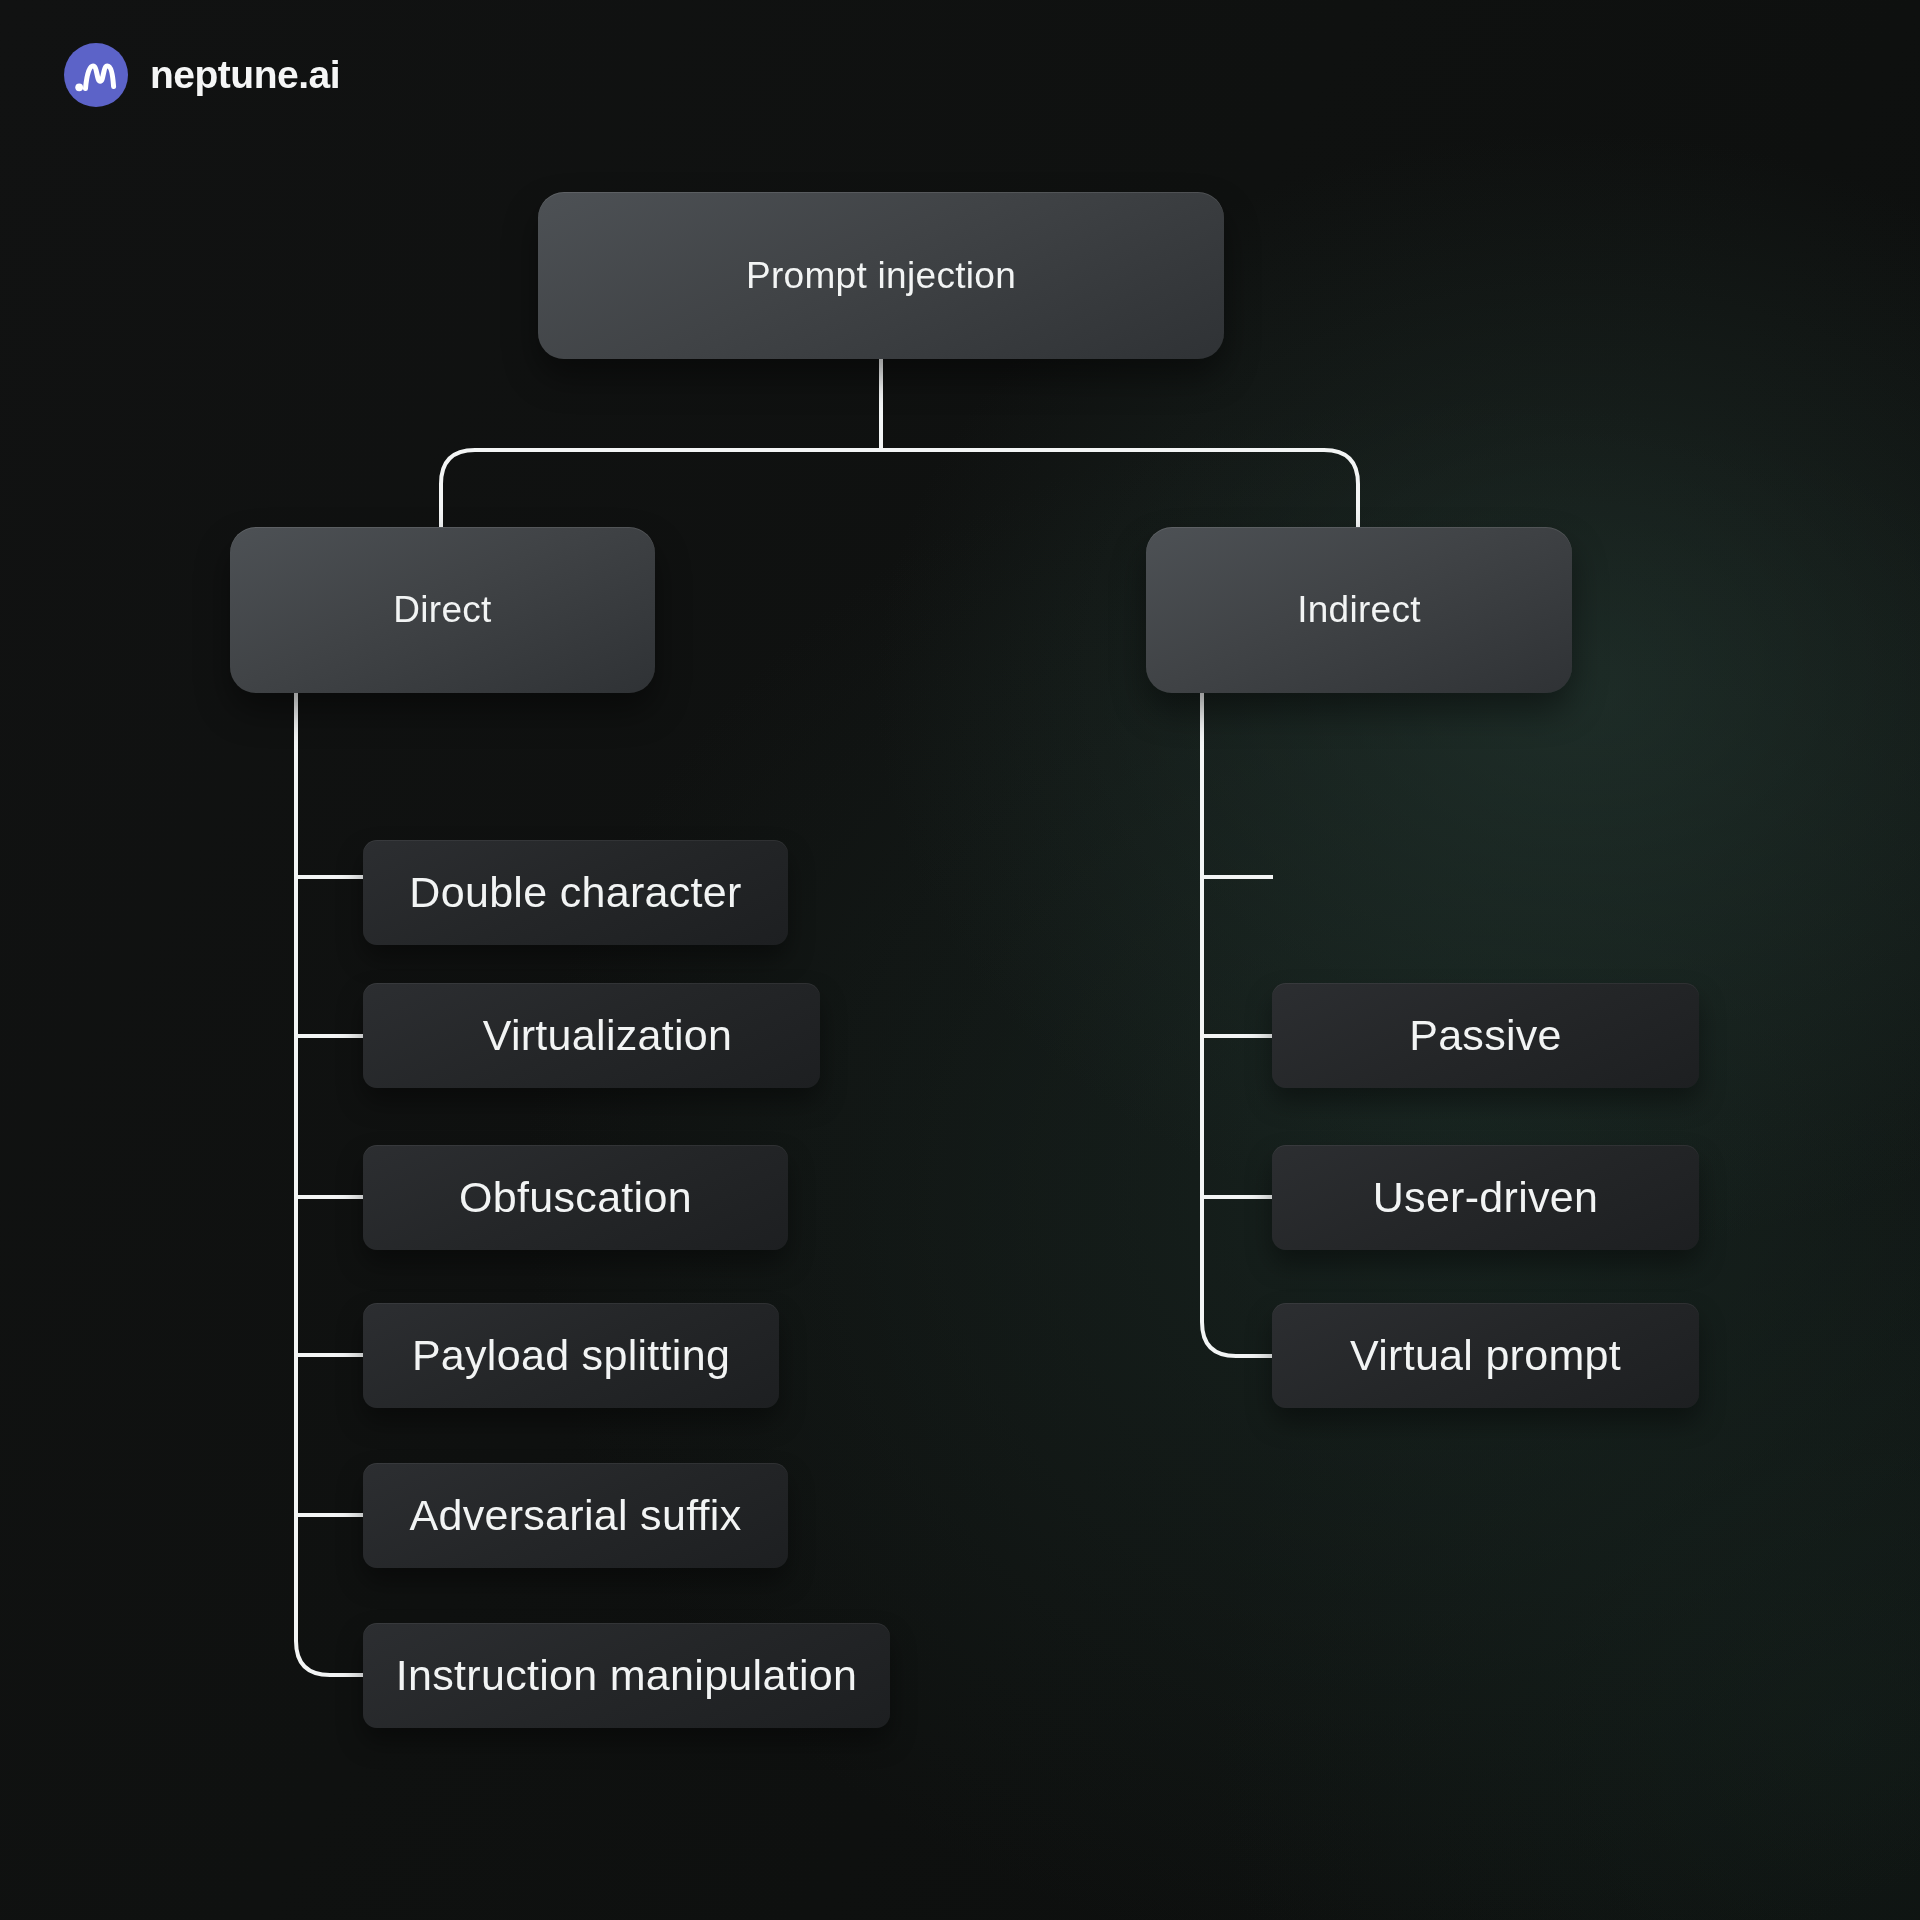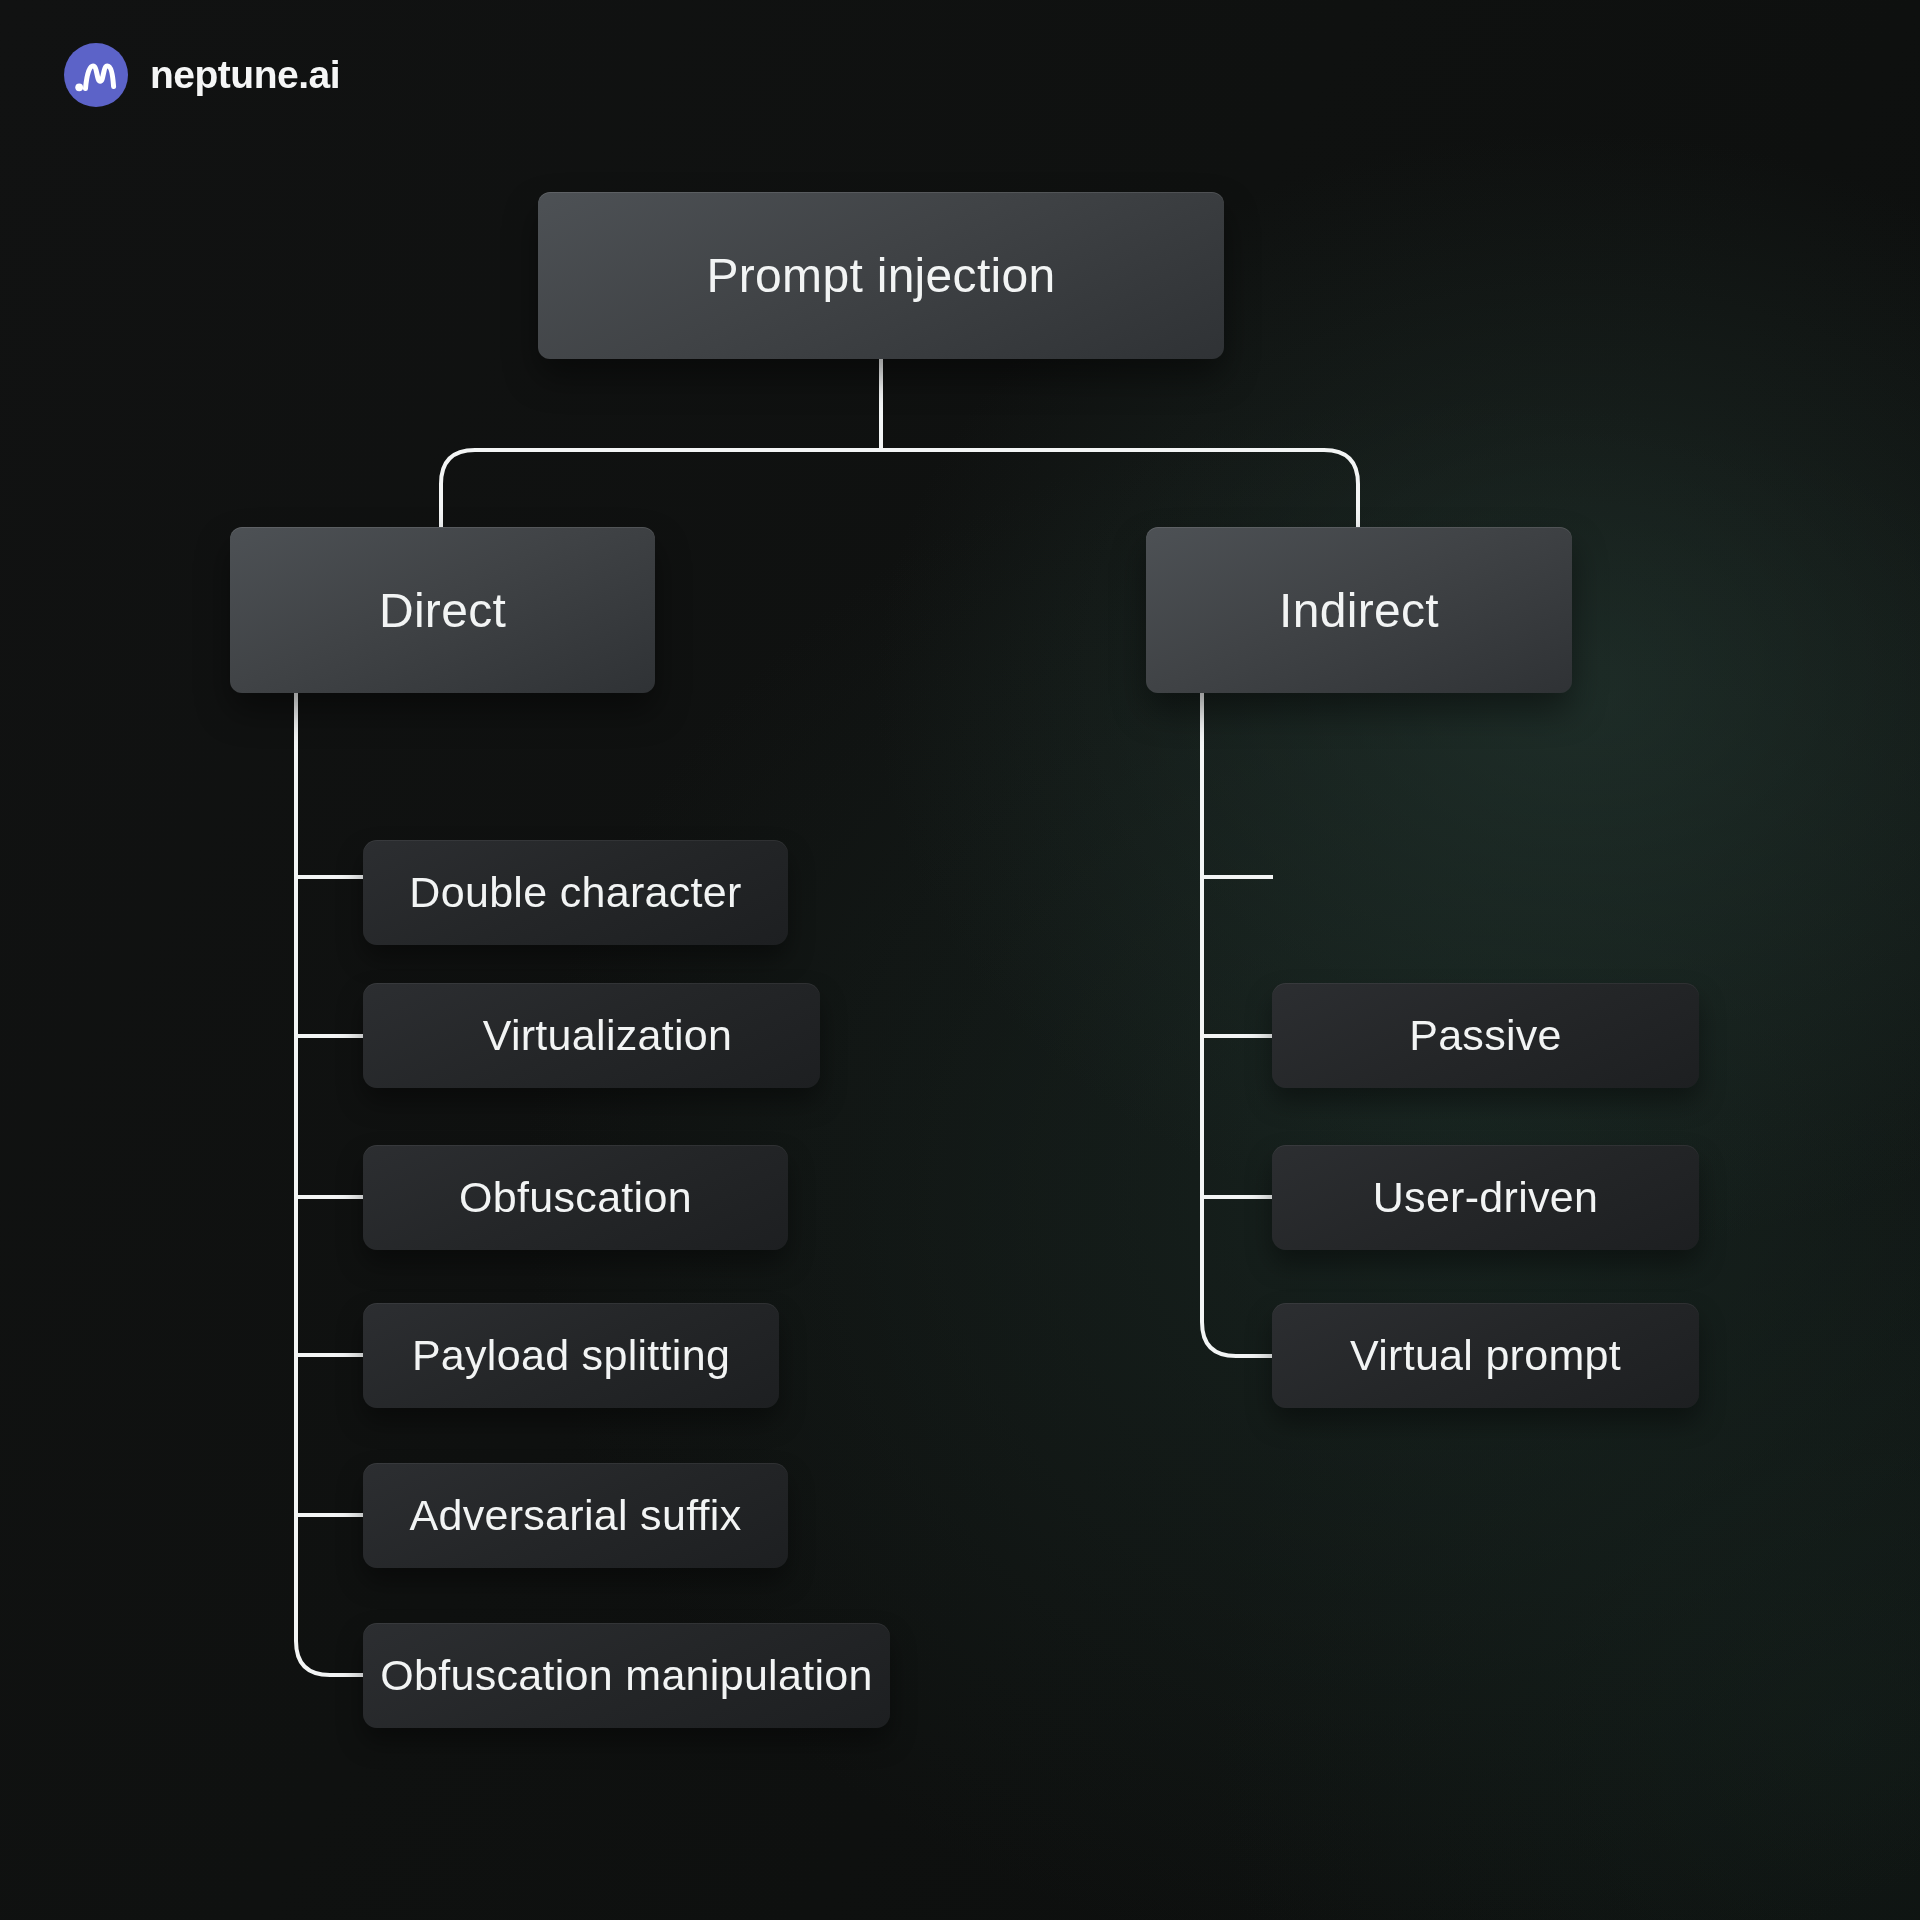--- a/index.html
+++ b/index.html
@@ -53,22 +53,22 @@
   
   .node {
     position: absolute;
     display: flex;
     align-items: center;
     justify-content: center;
     color: #f2f4f4;
     letter-spacing: 0.3px;
   }
   .node.parent {
-    border-radius: 12px;
-    font-size: 48px;
+    border-radius: 26px;
+    font-size: 37px;
     background: linear-gradient(155deg, #4d5155 0%, #404346 45%, #2f3235 100%);
     box-shadow: inset 0 1px 0 rgba(255,255,255,0.10), 0 18px 34px rgba(0,0,0,0.42);
   }
   .node.child {
     border-radius: 14px;
     font-size: 43px;
     background: linear-gradient(155deg, #2c2e31 0%, #242628 50%, #1d1f21 100%);
     box-shadow: inset 0 1px 0 rgba(255,255,255,0.06), 0 14px 26px rgba(0,0,0,0.38);
   }
 </style>
@@ -106,19 +106,19 @@
   <div class="node parent" style="left:538px; top:192px; width:686px; height:167px;">Prompt injection</div>
 
   <div class="node parent" style="left:230px; top:527px; width:425px; height:166px;">Direct</div>
   <div class="node parent" style="left:1146px; top:527px; width:426px; height:166px;">Indirect</div>
 
   <div class="node child" style="left:363px; top:825px; width:425px; height:105px;margin-top:15px;">Double character</div>
   <div class="node child" style="left:363px; top:983px; width:425px; height:105px;padding-left:32px;">Virtualization</div>
   <div class="node child" style="left:363px; top:1145px; width:425px; height:105px;">Obfuscation</div>
   <div class="node child" style="left:363px; top:1303px; width:416px; height:105px;">Payload splitting</div>
   <div class="node child" style="left:363px; top:1463px; width:425px; height:105px;">Adversarial suffix</div>
-  <div class="node child" style="left:363px; top:1623px; width:527px; height:105px;">Obfuscation manipulation</div>
+  <div class="node child" style="left:363px; top:1623px; width:527px; height:105px;">Instruction manipulation</div>
 
   <div class="node child" style="left:1272px; top:983px; width:427px; height:105px;">Passive</div>
   <div class="node child" style="left:1272px; top:1145px; width:427px; height:105px;">User-driven</div>
   <div class="node child" style="left:1272px; top:1303px; width:427px; height:105px;">Virtual prompt</div>
 
 </div>
 
 </body></html>

